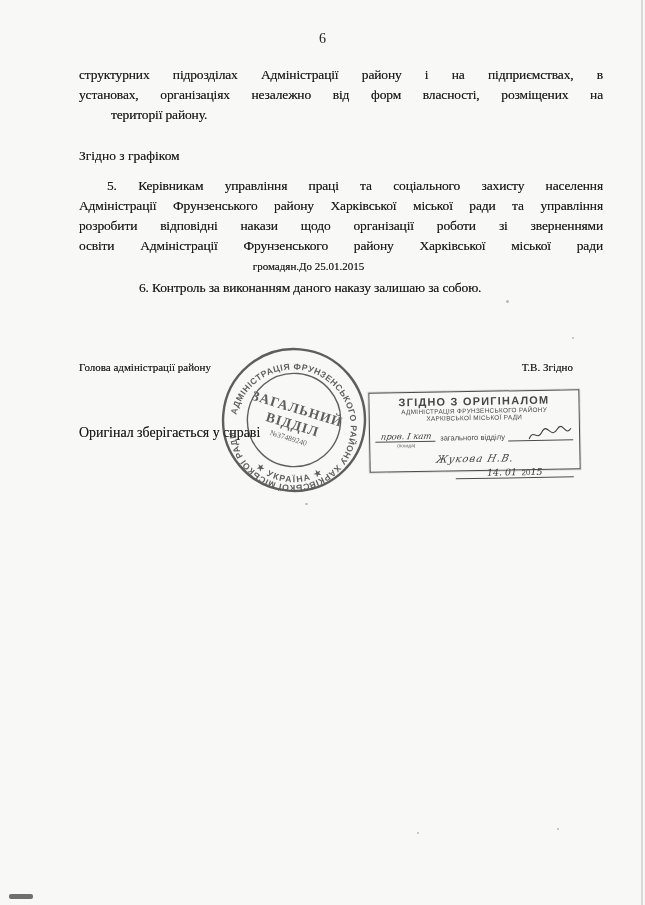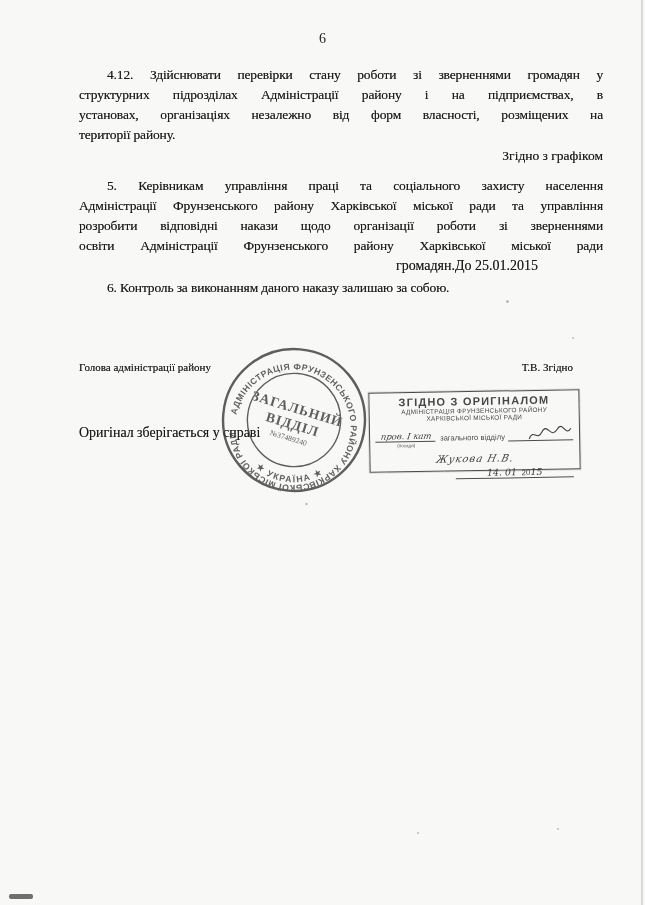--- a/index.html
+++ b/index.html
@@ -14,23 +14,23 @@
 
   .pageno{position:absolute;top:31px;left:0;width:100%;text-align:center;font-size:14px;}
 
   .col{position:absolute;left:79px;width:524px;}
   .jline{
     font-size:13.5px;line-height:20px;letter-spacing:-0.15px;
     text-align:justify;text-align-last:justify;white-space:normal;
     text-shadow:0 0 .4px rgba(20,20,20,.6);
   }
   .jline.first{text-indent:28px;}
-  .jline.endline{text-align-last:left;}
-  .note-right{font-size:13.5px;line-height:20px;text-align:right;padding-right:30px;text-shadow:0 0 .4px rgba(20,20,20,.6);}
-  .lastline-row{display:flex;justify-content:flex-end;font-size:14px;line-height:20px;text-shadow:0 0 .4px rgba(20,20,20,.6);}
+  .jline.endline{text-align-last:left;margin-left:32px;}
+  .note-right{font-size:13.5px;line-height:20px;padding-right:30px;text-shadow:0 0 .4px rgba(20,20,20,.6);}
+  .lastline-row{display:flex;justify-content:center;font-size:11px;line-height:20px;text-shadow:0 0 .4px rgba(20,20,20,.6);}
   .lastline-row .deadline{margin-right:65px;}
   .sig-row{display:flex;justify-content:space-between;font-size:11px;line-height:20px;text-shadow:0 0 .4px rgba(20,20,20,.6);}
   .sig-row .sig-name{margin-right:30px;}
   .plain{font-size:13.9px;line-height:20px;text-shadow:0 0 .4px rgba(20,20,20,.6);font-family:Liberation Serif, serif;}
 
   
   .round-stamp{position:absolute;left:218px;top:344px;width:152px;height:152px;
     transform:rotate(5deg);opacity:.82;pointer-events:none;}
   .round-stamp svg{width:100%;height:100%;}
 
@@ -61,21 +61,20 @@
   .rs-date-row .hw{font-family:"DejaVu Serif", serif;font-style:italic;color:#2e2e2e;font-size:9.5px;}
 </style>
 </head>
 <body>
 
 <div class="page">
 
   <div class="pageno">6</div>
 
   <div class="col" style="top:65px">
-    <div class="jline first">4.12. Здійснювати перевірки стану роботи зі зверненнями громадян у</div>
     <div class="jline">структурних підрозділах Адміністрації району і на підприємствах, в</div>
     <div class="jline">установах, організаціях незалежно від форм власності, розміщених на</div>
     <div class="jline endline">території району.</div>
   </div>
 
   <div class="col note-right" style="top:146px">Згідно з графіком</div>
 
   <div class="col" style="top:176px">
     <div class="jline first">5. Керівникам управління праці та соціального захисту населення</div>
     <div class="jline">Адміністрації Фрунзенського району Харківської міської ради та управління</div>

